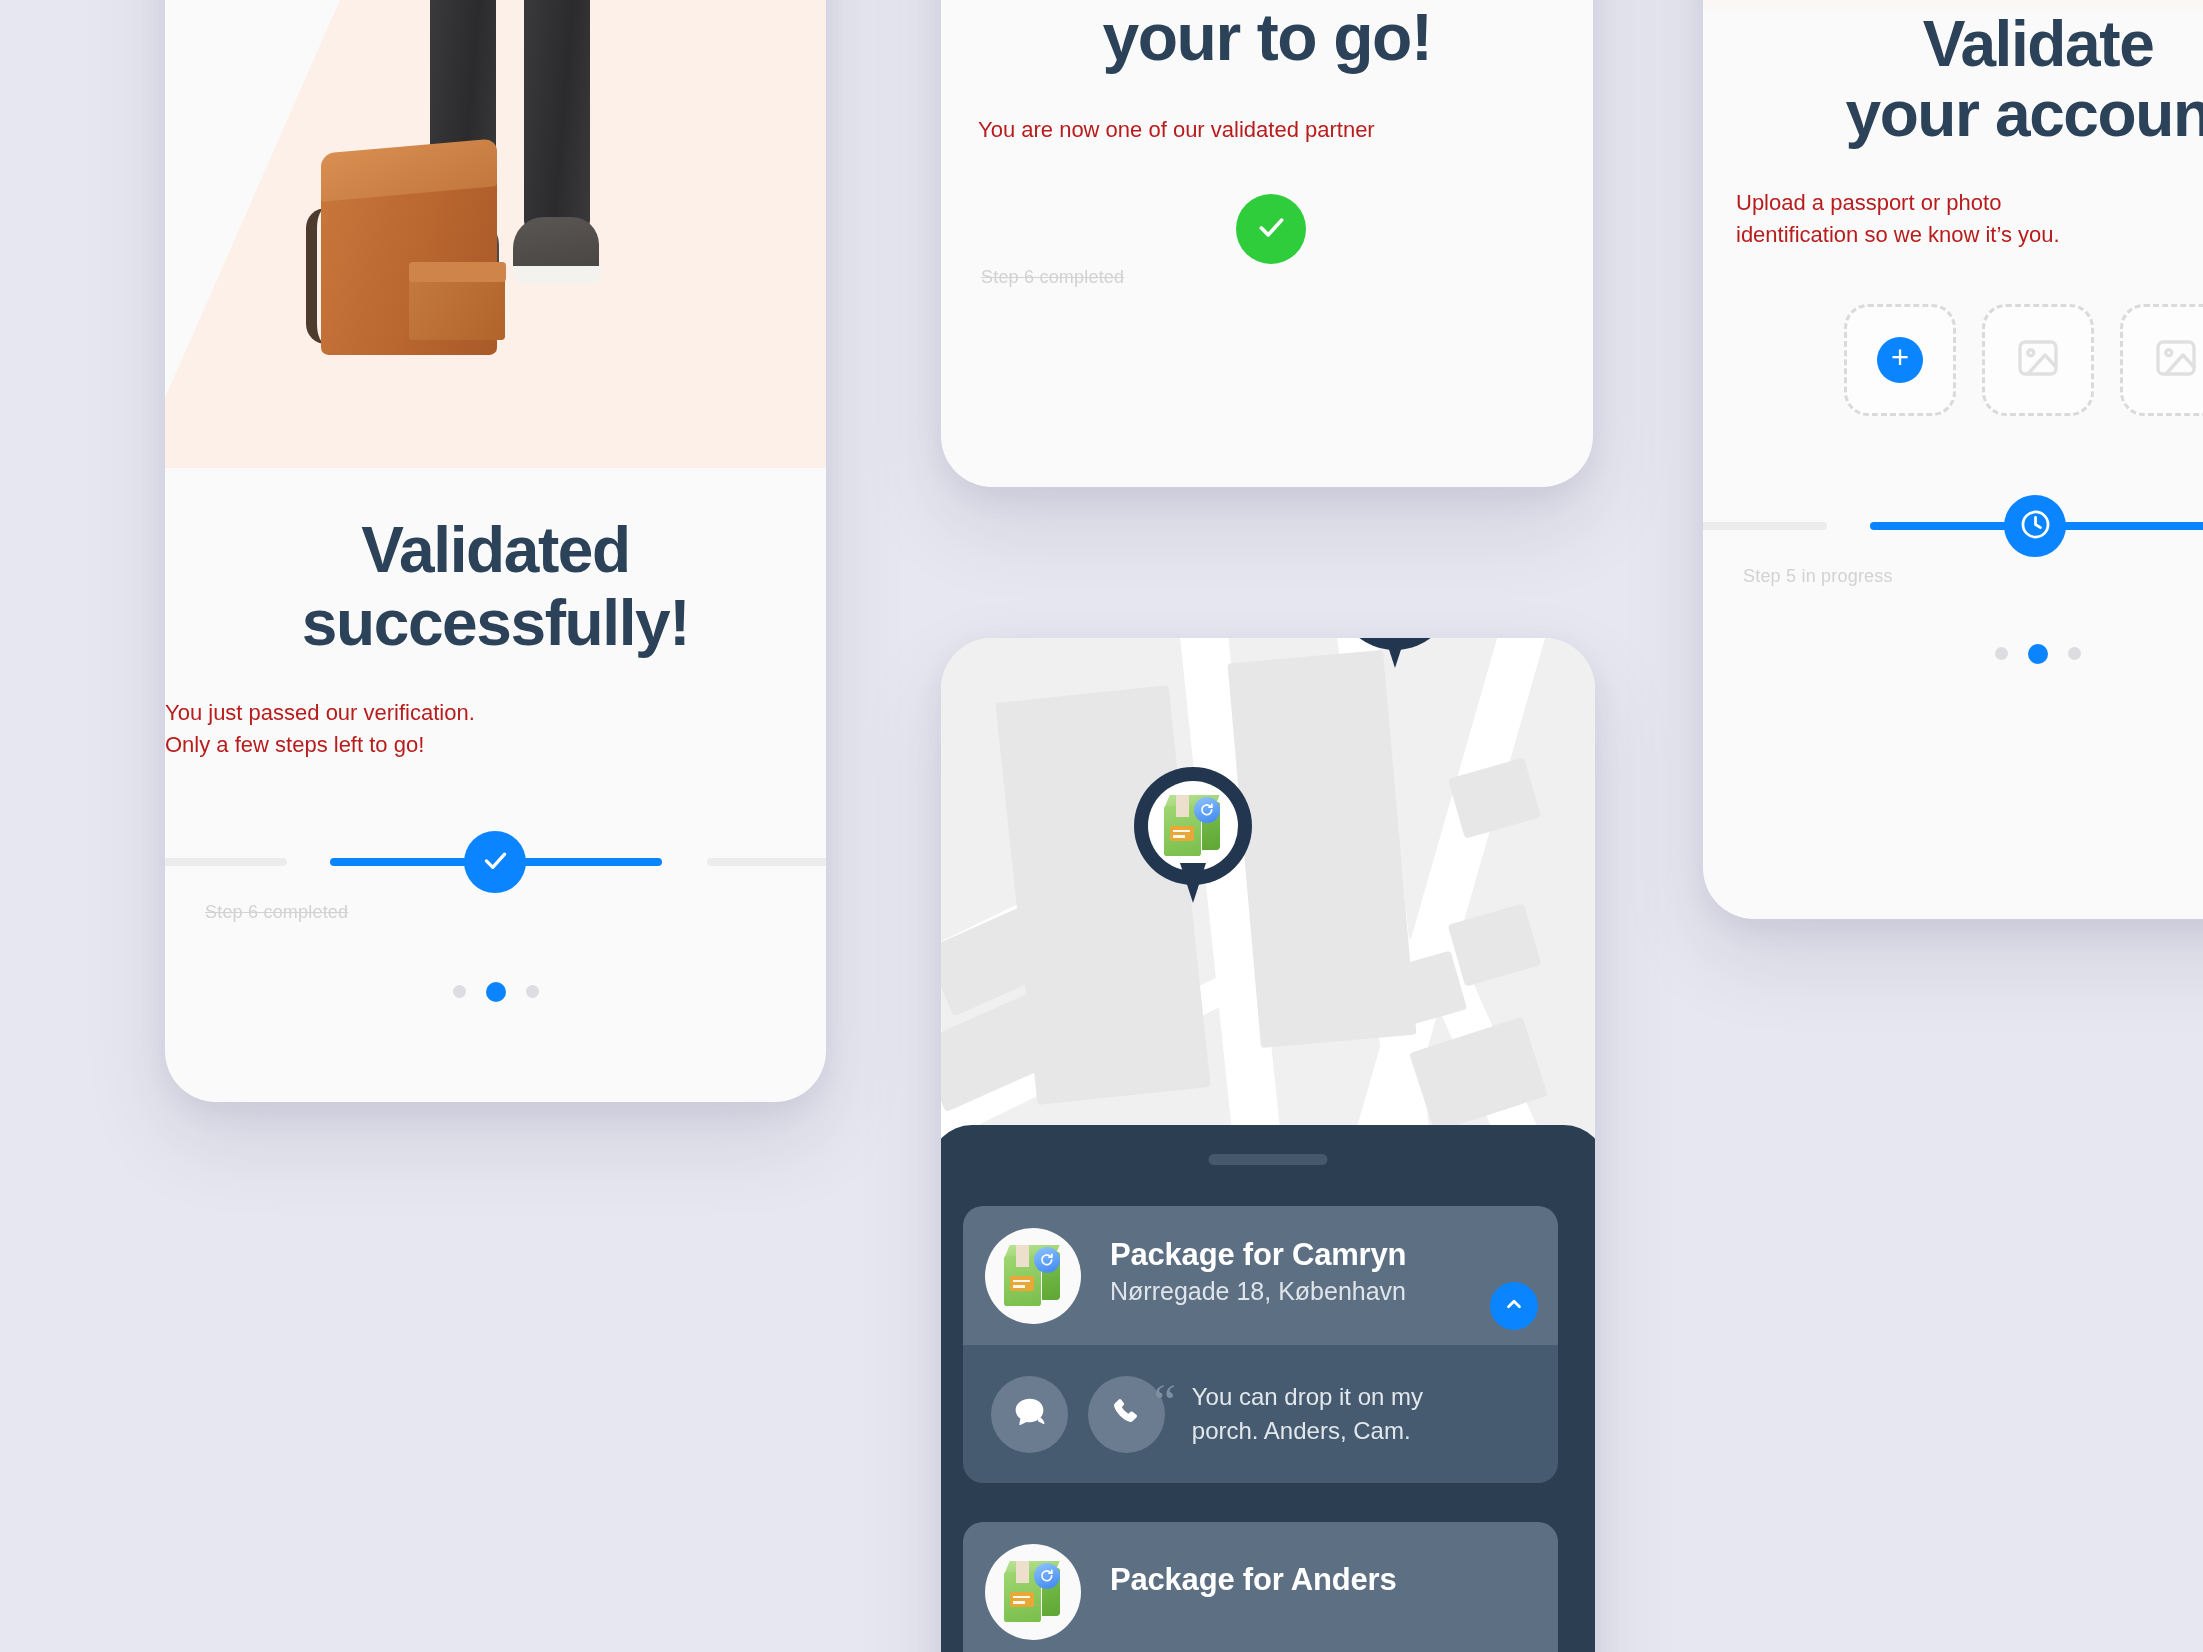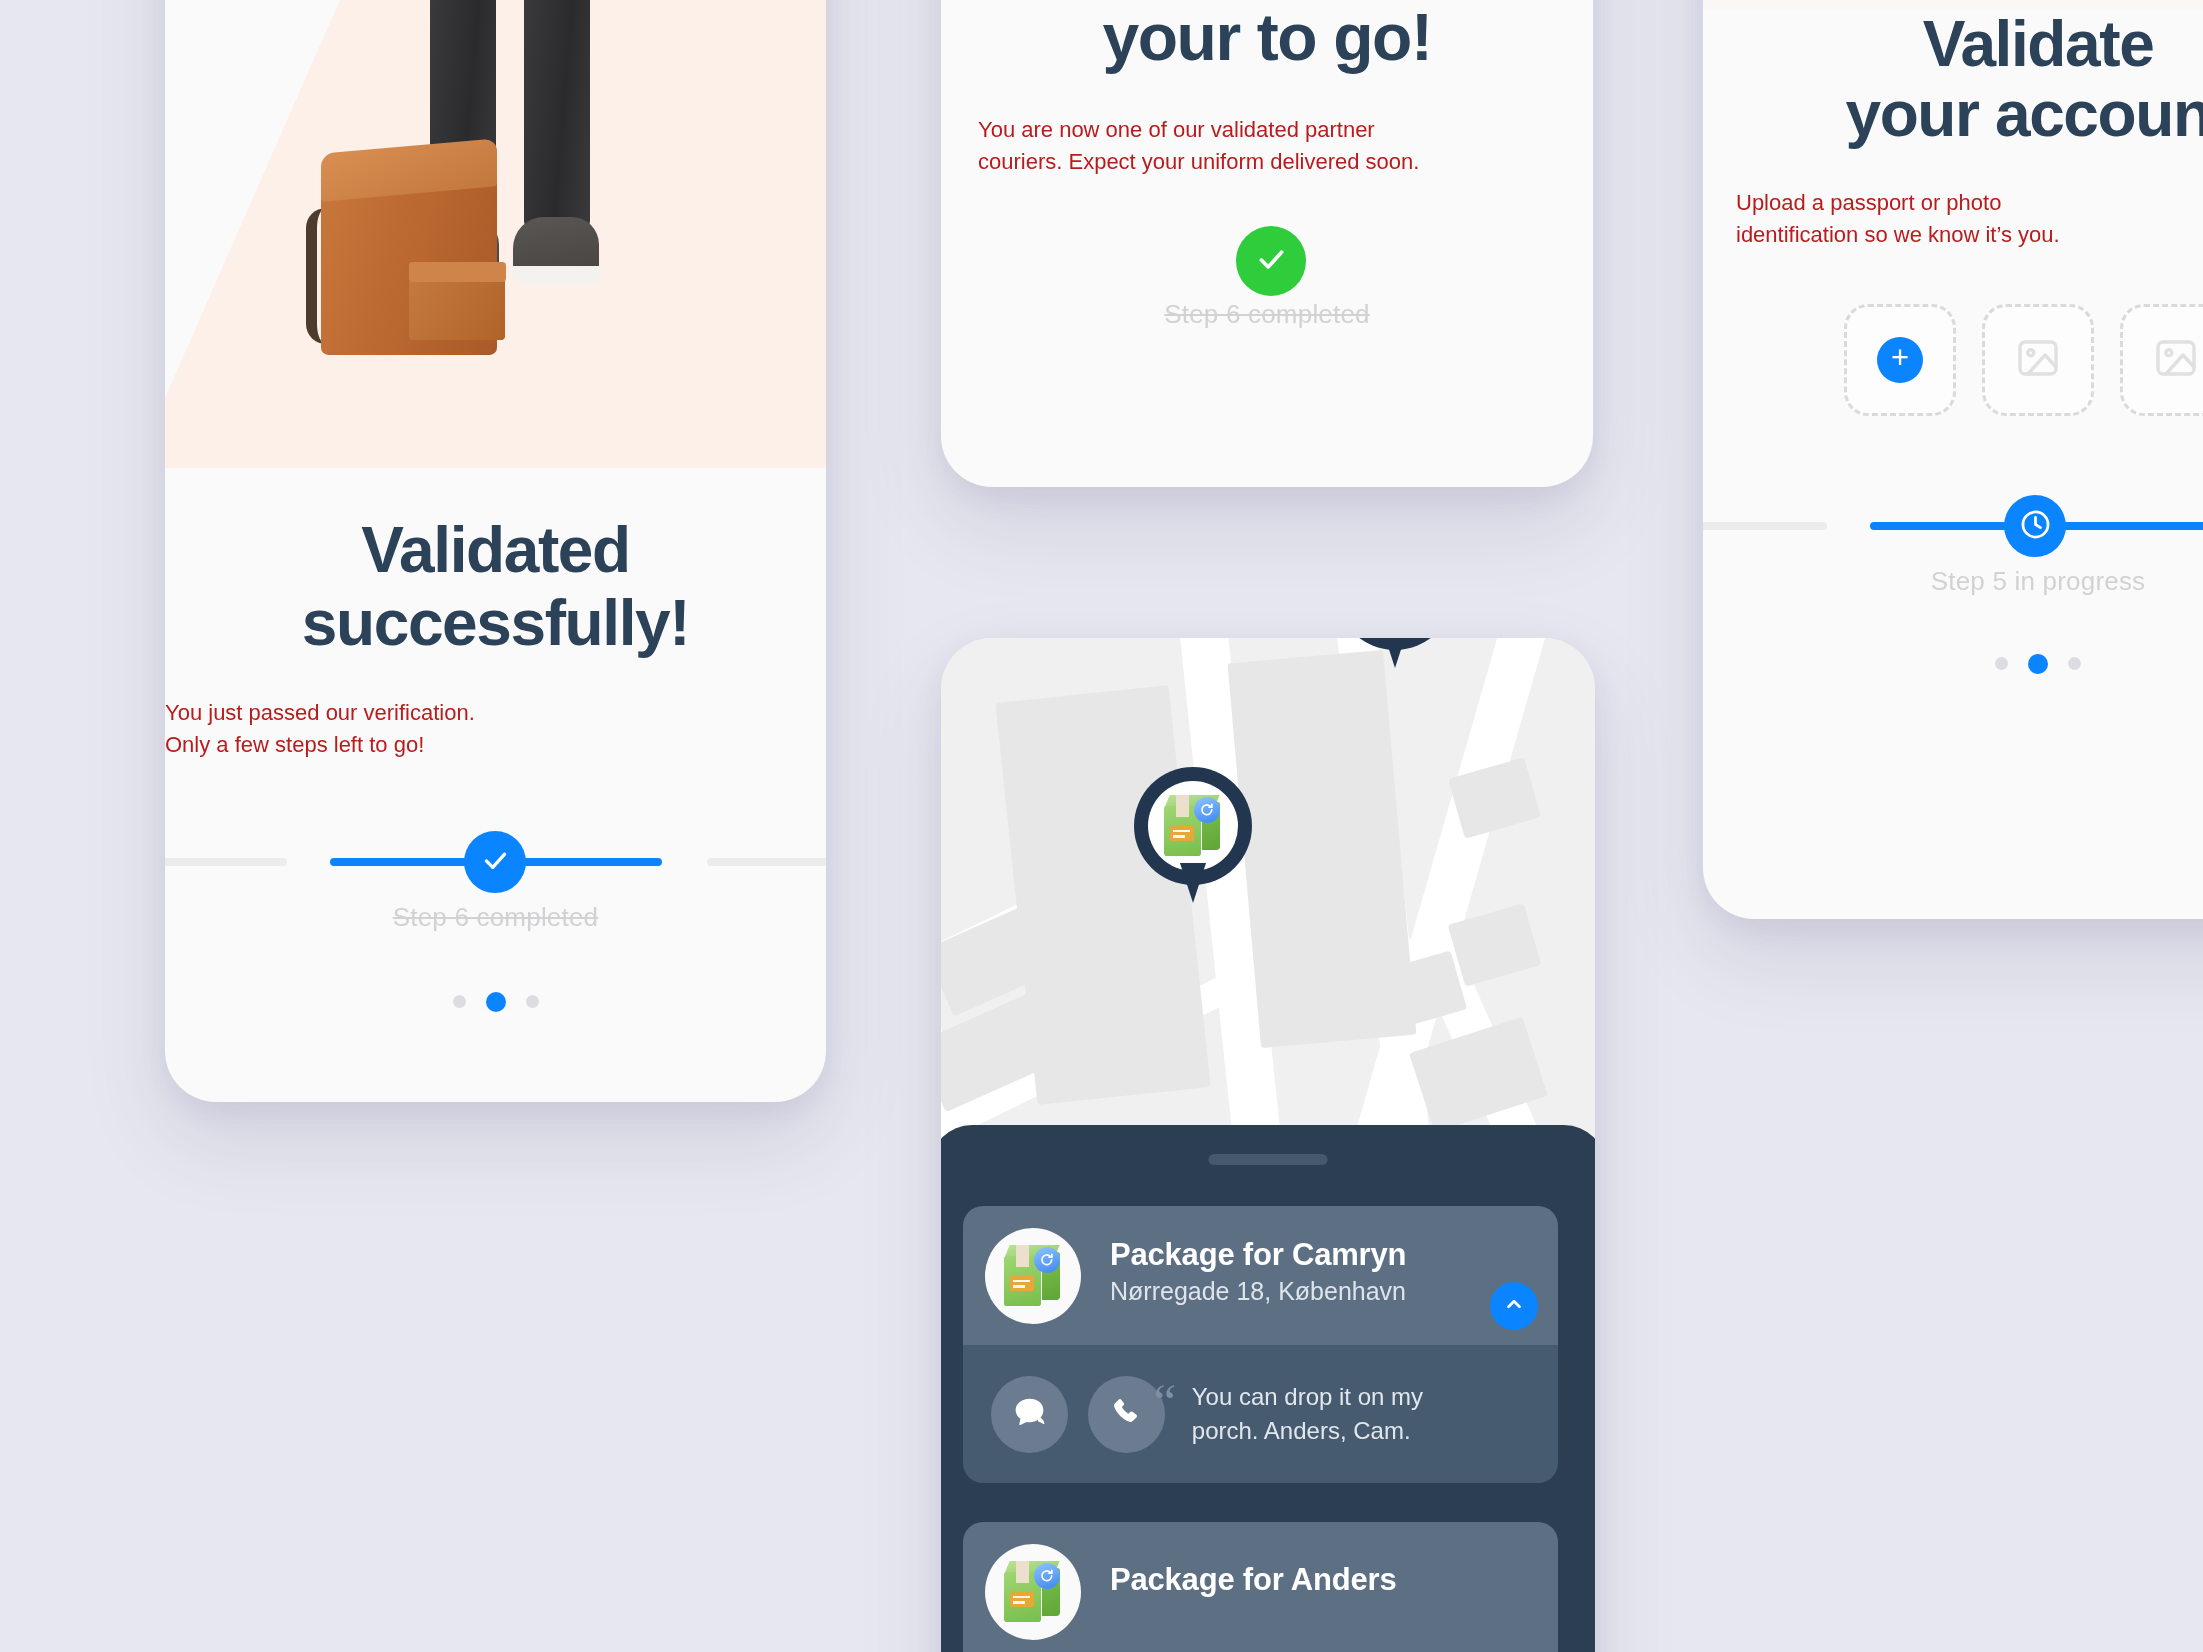--- a/index.html
+++ b/index.html
@@ -101,22 +101,22 @@
     position:absolute; top:40px; height:8.3px; border-radius:4.6px;
   }
   .rail .seg.grey{ background:#ececed; }
   .rail .seg.blue{ background:#0a84ff; }
   .rail .knob{
     position:absolute; top:13.8px; width:62px; height:62px; border-radius:50%;
     background:#0a84ff; display:flex; align-items:center; justify-content:center;
   }
   .rail .knob.green{ background:#2fcc3c; }
   .step-label{
-    text-align:center; font-size:26px; color:#d2d2d4; font-weight:500;
-    text-decoration:line-through; letter-spacing:0.2px;
+    font-size:18px; color:#d2d2d4; font-weight:500;
+    text-decoration:line-through; letter-spacing:0.2px;padding-left:40px;
   }
   .step-label.plain{ text-decoration:none; }
 
   .dots{ display:flex; gap:20px; justify-content:center; align-items:center; }
   .dot{ width:13px; height:13px; border-radius:50%; background:#dddde1; }
   .dot.on{ width:20px; height:20px; background:#0a84ff; }
 
   
   #card-goodtogo{ left:941px; top:-275px; width:652px; height:762px; }
   .c2-inner{ position:absolute; left:0; top:275px; width:652px; }
@@ -291,21 +291,20 @@
     </div>
   </div>
 </div>
 
 <div class="card" id="card-goodtogo">
   <div class="c2-inner">
     <div class="title-xl" style="font-size:66px;">your to go!</div>
 
     <div class="sub" style="margin-top:39px;padding:0 37px;">
       <div>You are now one of our validated partner</div>
-      <div>couriers. Expect your uniform delivered soon.</div>
     </div>
 
     <div class="rail" style="margin-top:44px;">
       <div class="knob green" style="left:295px;top:3.7px;width:70px;height:70px;">
         <span>
           <svg width="35" height="35" viewBox="0 0 38 38" fill="none">
             <path d="M8 19.5 L15.5 27 L30 11" stroke="#fff" stroke-width="4" stroke-linecap="round" stroke-linejoin="round"></path>
           </svg>
         </span>
       </div>

